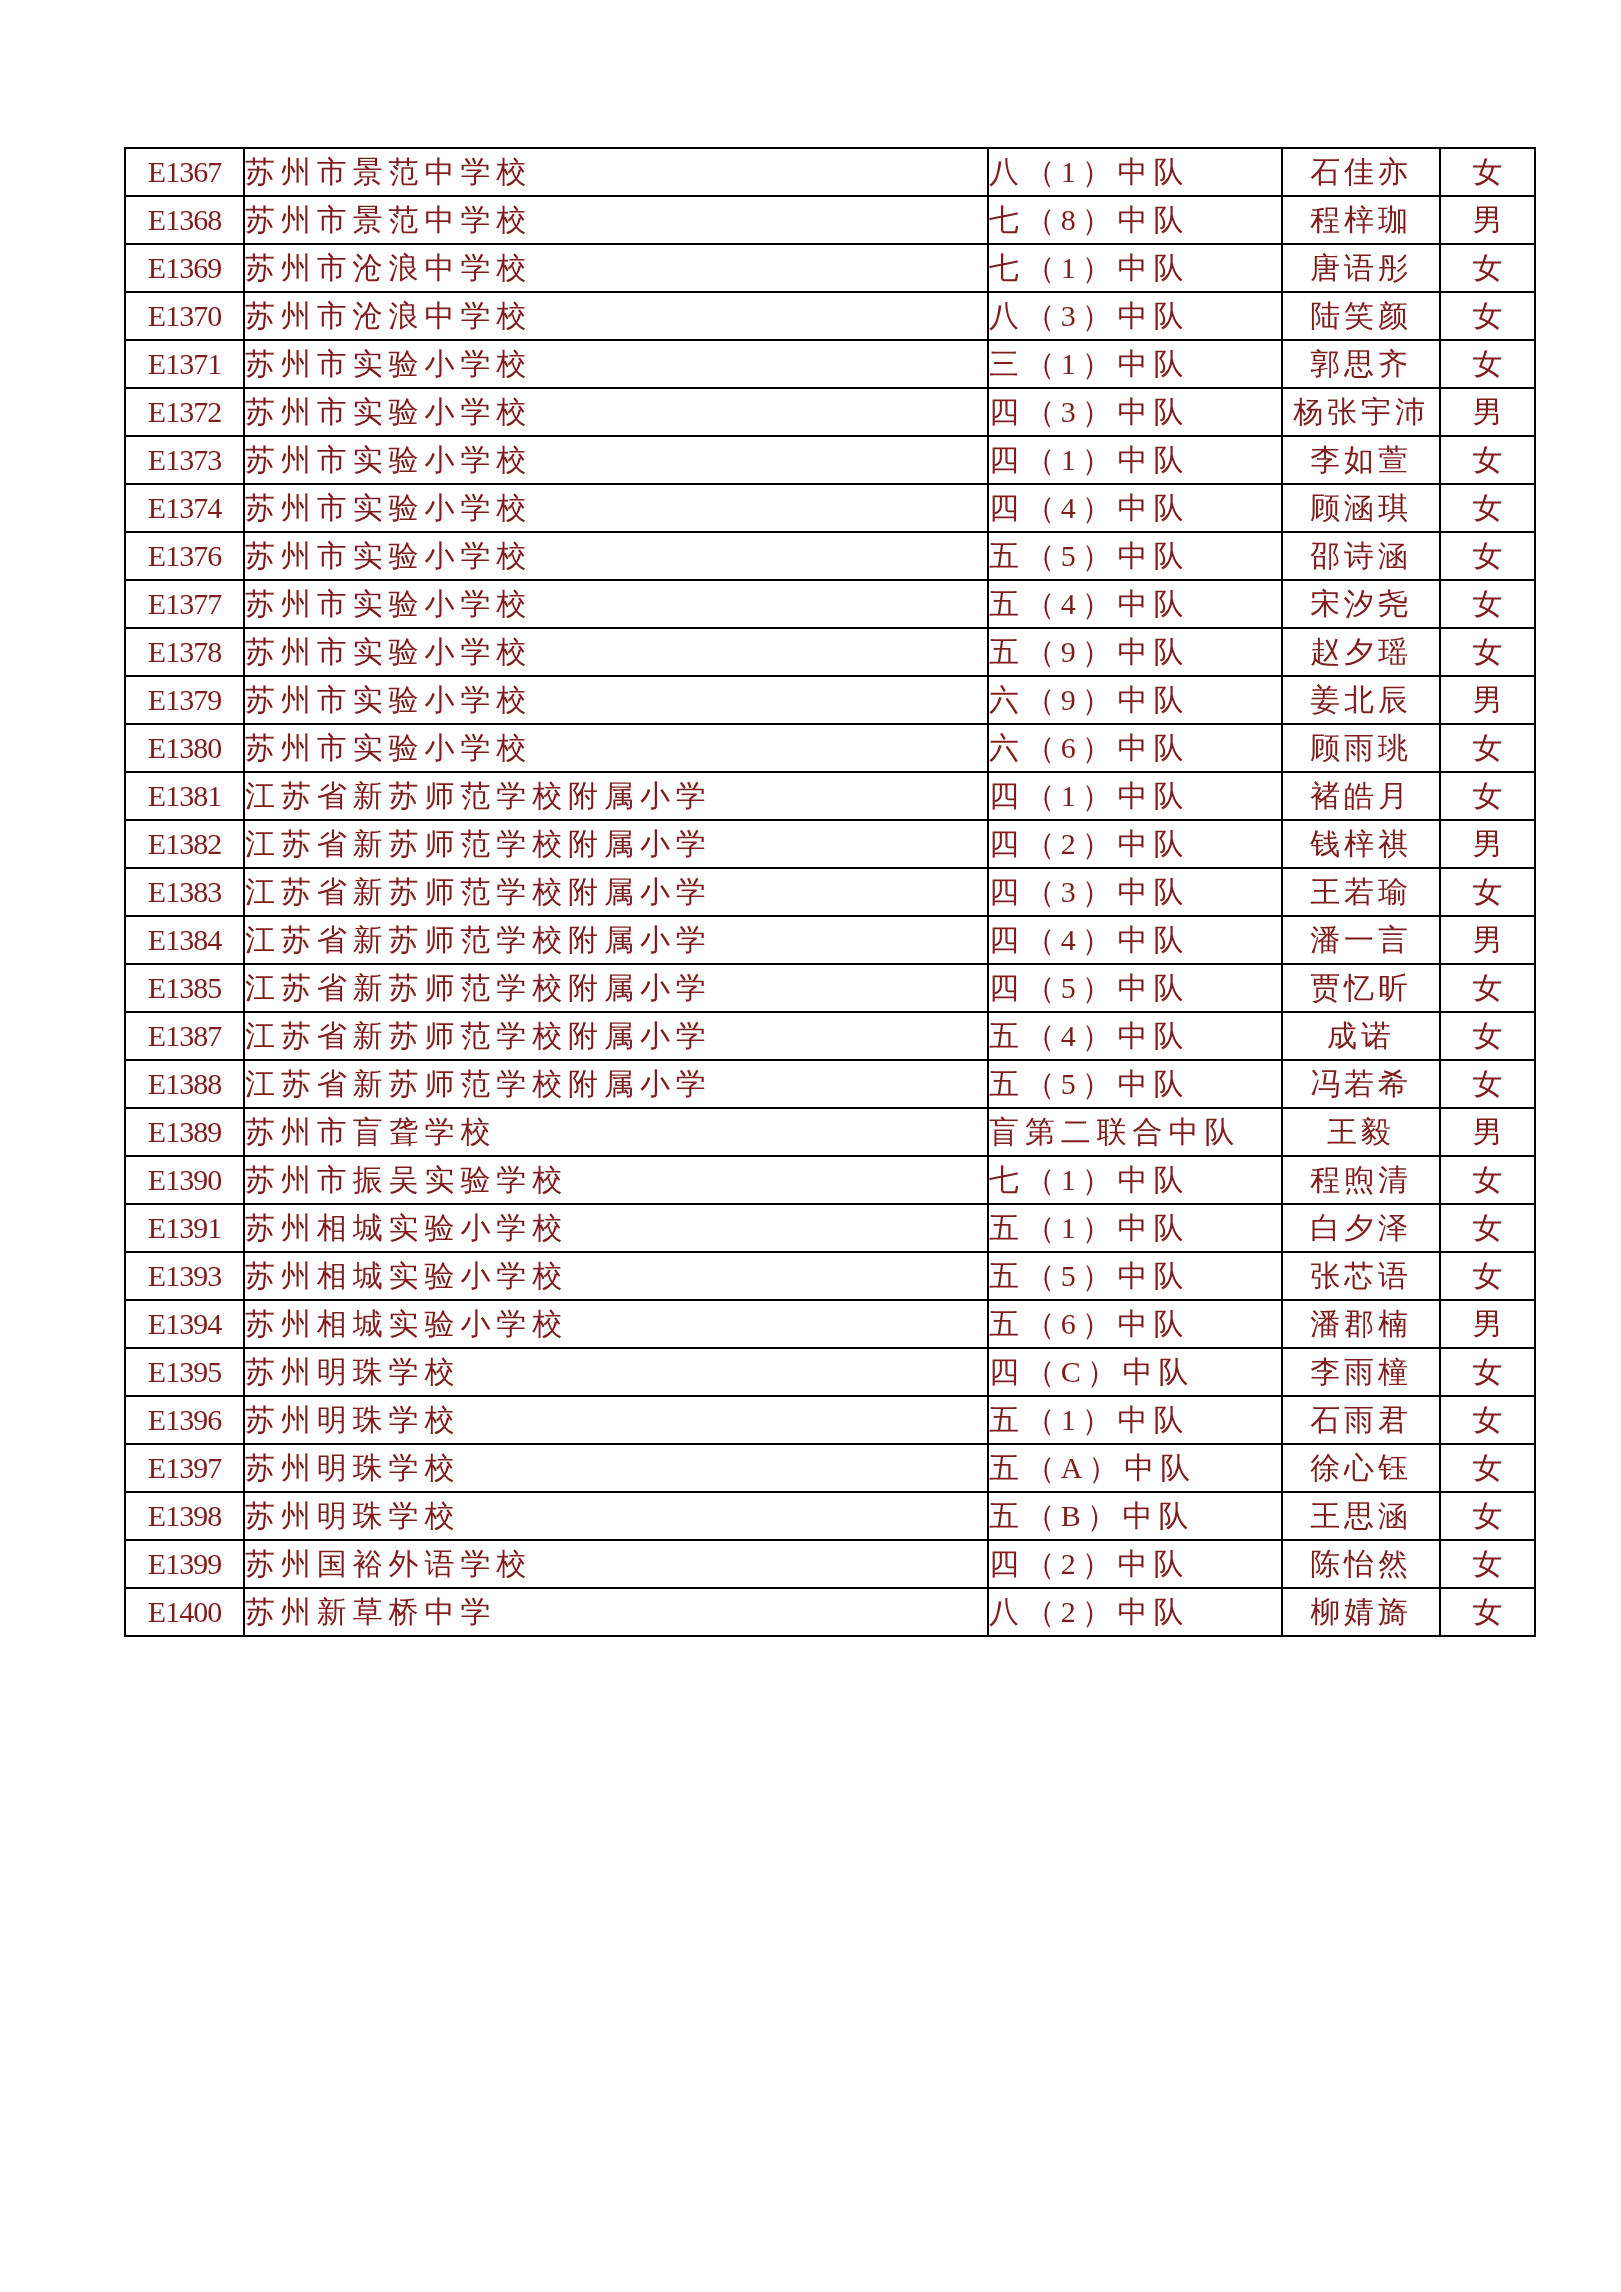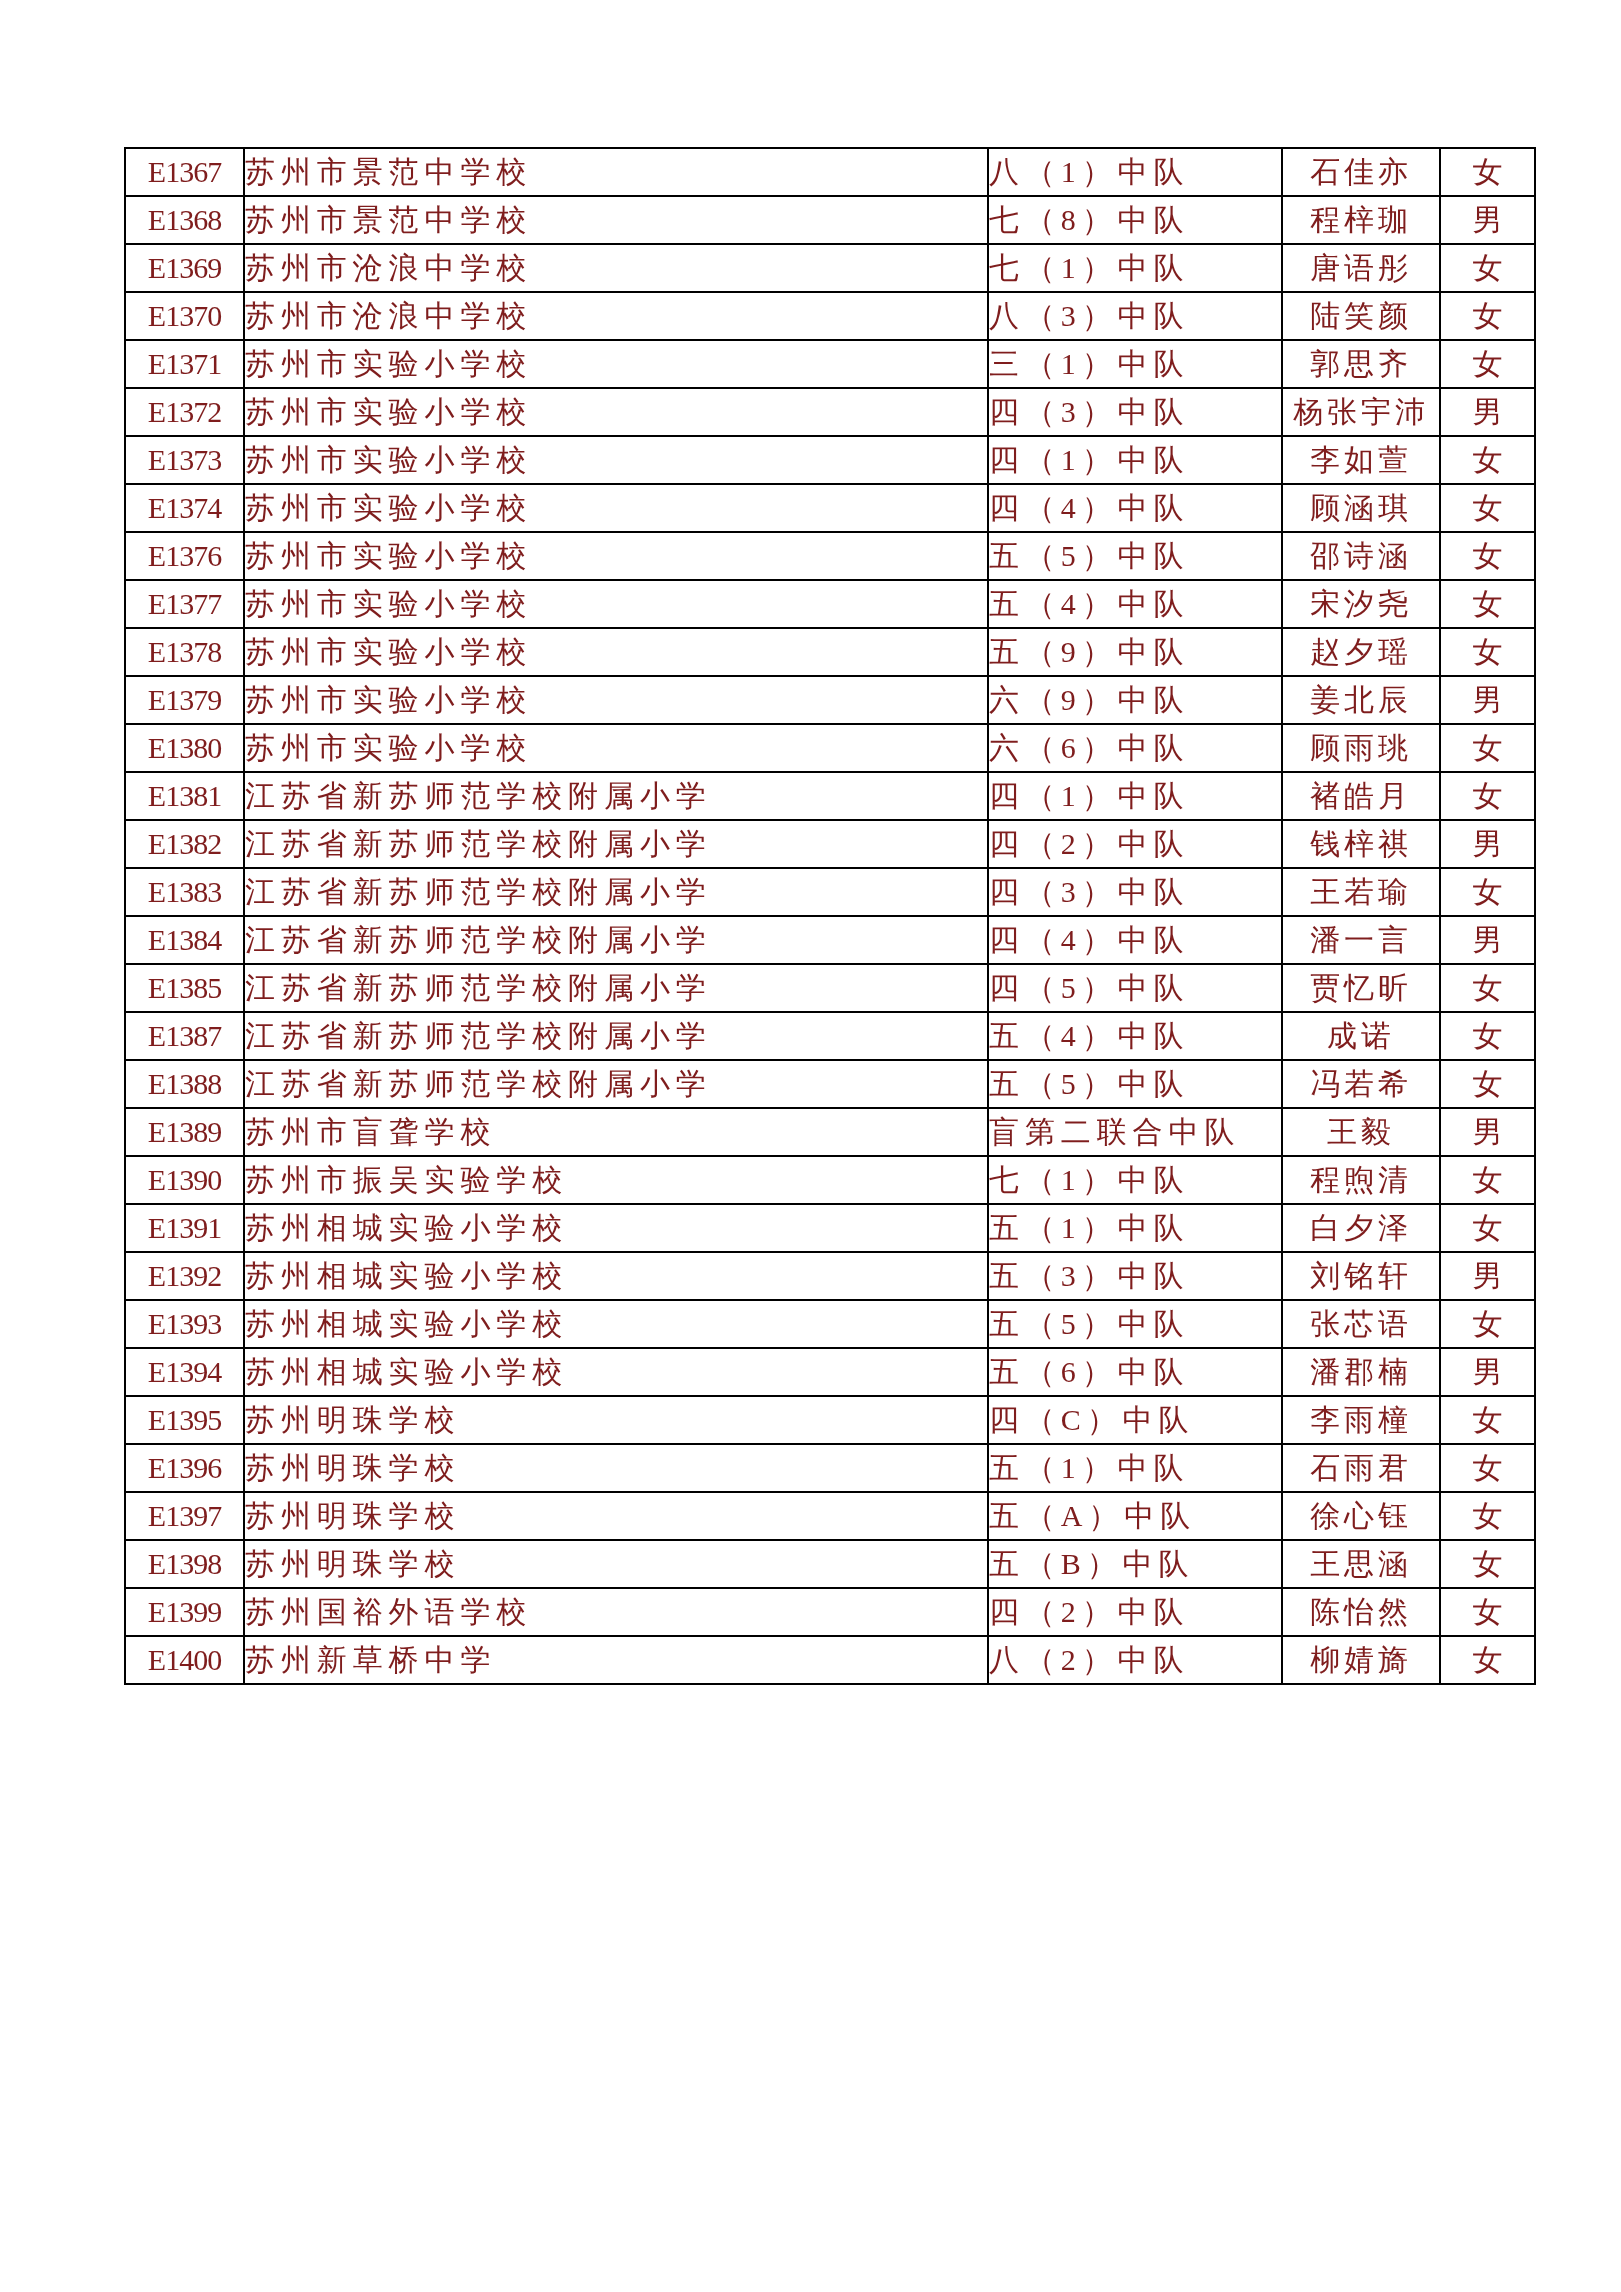--- a/index.html
+++ b/index.html
@@ -190,27 +190,20 @@
     <td class="c-gender">女</td>
   </tr>
         <tr>
     <td class="c-id">E1391</td>
     <td class="c-school">苏州相城实验小学校</td>
     <td class="c-squad">五（1）中队</td>
     <td class="c-name">白夕泽</td>
     <td class="c-gender">女</td>
   </tr>
         <tr>
-    <td class="c-id">E1392</td>
-    <td class="c-school">苏州相城实验小学校</td>
-    <td class="c-squad">五（3）中队</td>
-    <td class="c-name">刘铭轩</td>
-    <td class="c-gender">男</td>
-  </tr>
-        <tr>
     <td class="c-id">E1393</td>
     <td class="c-school">苏州相城实验小学校</td>
     <td class="c-squad">五（5）中队</td>
     <td class="c-name">张芯语</td>
     <td class="c-gender">女</td>
   </tr>
         <tr>
     <td class="c-id">E1394</td>
     <td class="c-school">苏州相城实验小学校</td>
     <td class="c-squad">五（6）中队</td>

